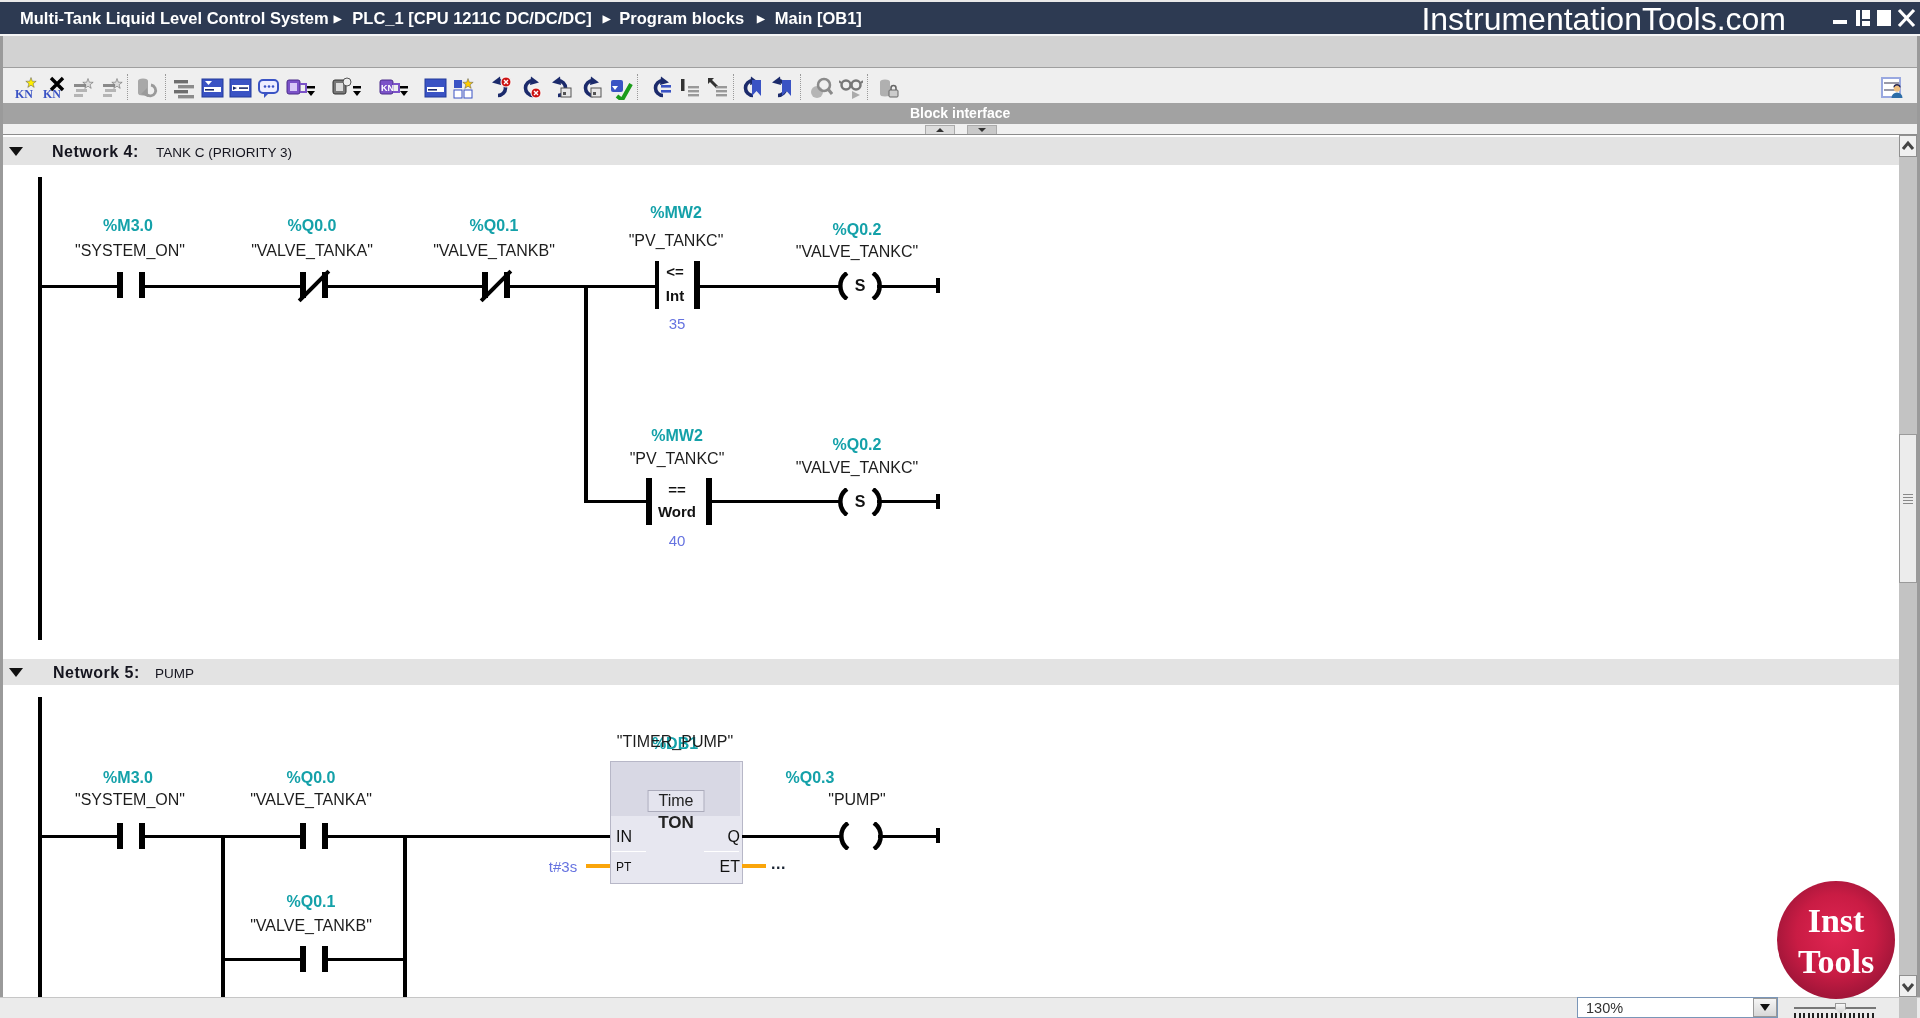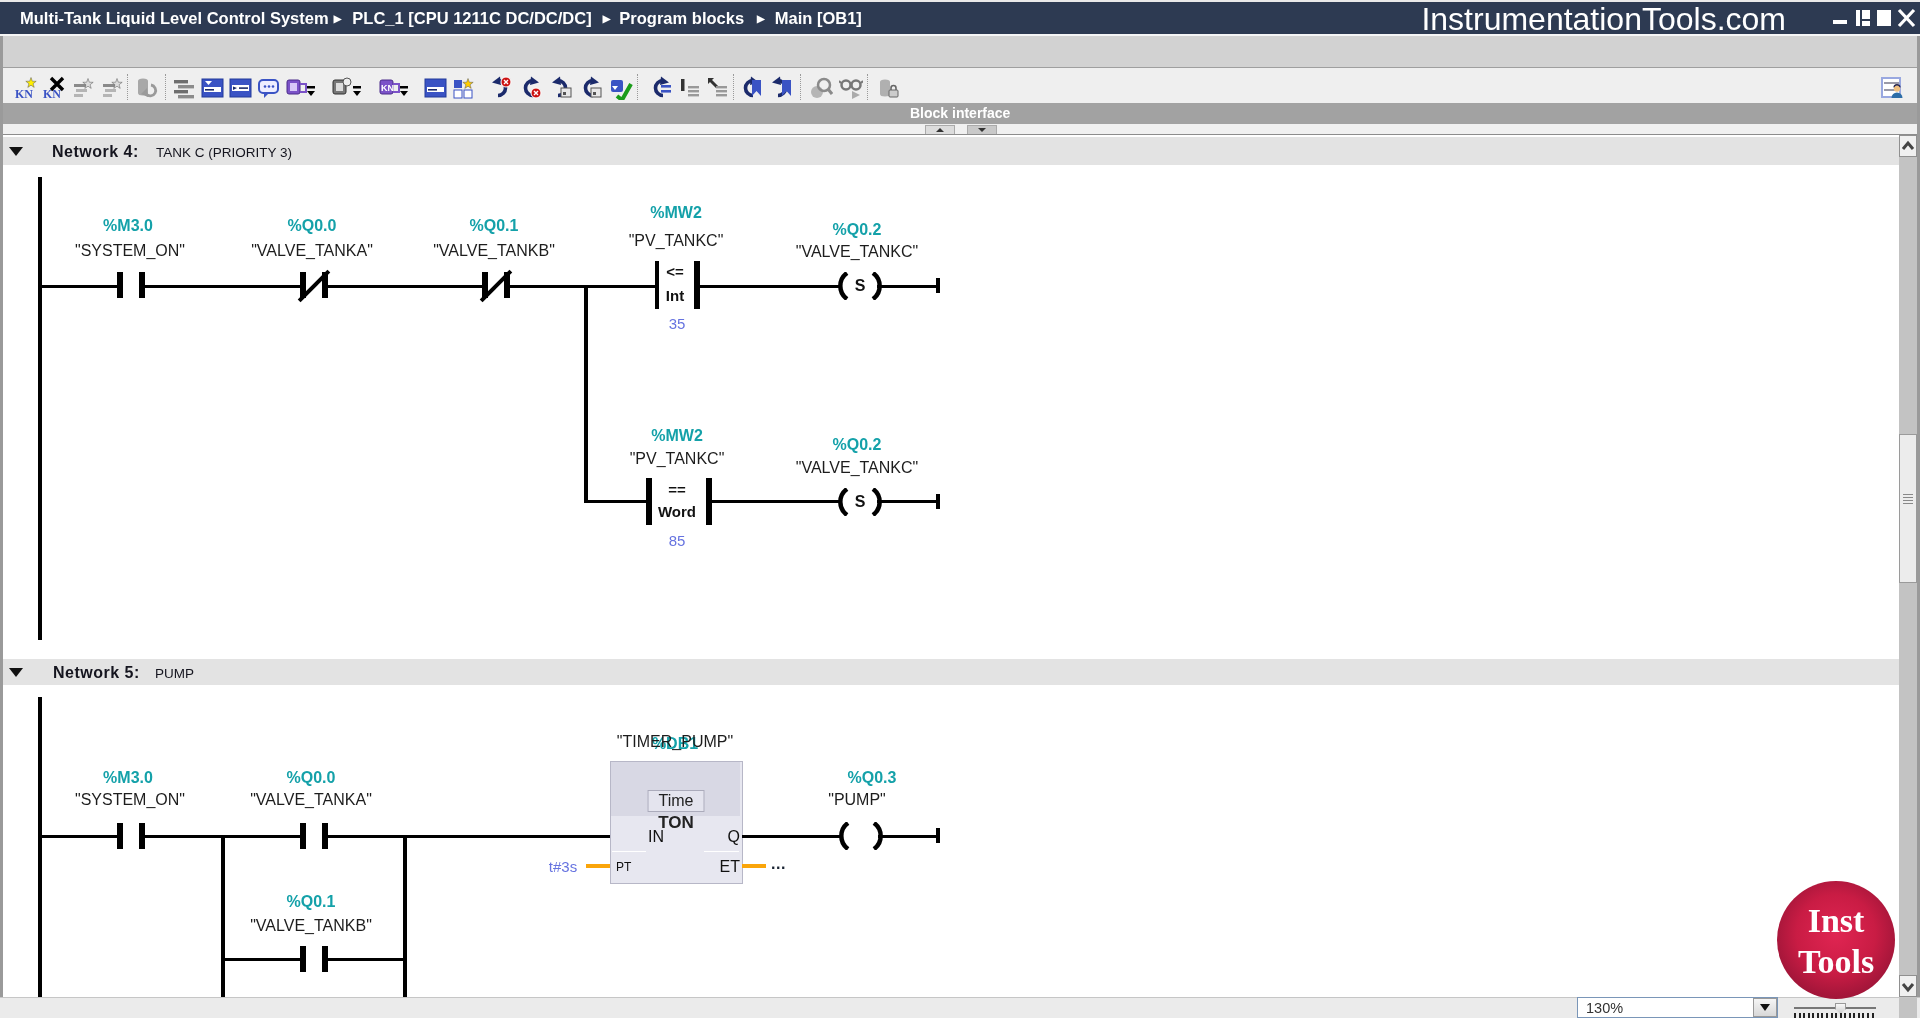--- a/index.html
+++ b/index.html
@@ -280,21 +280,21 @@
 <div class="addr" style="left:857px;top:230px;">%Q0.2</div>
 <div class="tag" style="left:857px;top:252px;">"VALVE_TANKC"</div>
 
 <div class="wire" style="left:586px;top:500px;width:60px;"></div>
 <div class="wire" style="left:711px;top:500px;width:130px;"></div>
 <div class="wire" style="left:877px;top:500px;width:60px;"></div>
 <div class="bar" style="left:646px;top:478px;height:47px;"></div>
 <div class="bar" style="left:706px;top:478px;height:47px;"></div>
 <div class="cmptx" style="left:677px;top:489px;">==</div>
 <div class="cmptx" style="left:677px;top:511px;">Word</div>
-<div class="val" style="left:677px;top:540px;">85</div>
+<div class="val" style="left:677px;top:540px;">40</div>
 <svg class="abs" style="left:838px;top:488px;" width="44" height="28">
       <path d="M9,1 A16 16 0 0 0 9,27" stroke="#000" stroke-width="4.5" fill="none"></path>
       <path d="M35,1 A16 16 0 0 1 35,27" stroke="#000" stroke-width="4.5" fill="none"></path>
     </svg>
 <div class="cmptx" style="left:860px;top:502px;font-size:16px;">S</div>
 <div class="tick" style="left:936px;top:494px;"></div>
 <div class="addr" style="left:677px;top:436px;">%MW2</div>
 <div class="tag" style="left:677px;top:459px;">"PV_TANKC"</div>
 <div class="addr" style="left:857px;top:445px;">%Q0.2</div>
 <div class="tag" style="left:857px;top:468px;">"VALVE_TANKC"</div>
@@ -318,21 +318,21 @@
 <div class="vwire" style="left:403px;top:835px;height:162px;"></div>
 <div class="wire" style="left:223px;top:958px;width:77px;"></div>
 <div class="wire" style="left:327px;top:958px;width:78px;"></div>
 <div class="bar" style="left:300px;top:946px;"></div>
 <div class="bar" style="left:322px;top:946px;"></div>
 
 <div class="abs" style="left:610px;top:761px;width:131px;height:121px;background:#e7e7f0;border:1px solid #b7b7c7;"></div>
 <div class="abs" style="left:611px;top:762px;width:129px;height:54px;background:#d8d8e4;"></div>
 <div class="abs" style="left:676px;top:775px;transform:translate(-50%,-50%);font-size:17px;font-weight:bold;color:#222;margin-top:48px;">TON</div>
 <div class="abs" style="left:676px;top:801px;transform:translate(-50%,-50%);font-size:16px;color:#222;background:#e4e4ee;border:1px solid #ababbb;padding:0 10px;line-height:20px;">Time</div>
-<div class="abs" style="left:616px;top:837px;transform:translateY(-50%);font-size:16px;color:#111;margin-left:32px;">IN</div>
+<div class="abs" style="left:616px;top:837px;transform:translateY(-50%);font-size:16px;color:#111;">IN</div>
 <div class="abs" style="left:740px;top:837px;transform:translate(-100%,-50%);font-size:16px;color:#111;">Q</div>
 <div class="abs" style="left:616px;top:867px;transform:translateY(-50%);font-size:12px;color:#111;">PT</div>
 <div class="abs" style="left:740px;top:867px;transform:translate(-100%,-50%);font-size:16px;color:#111;">ET</div>
 <div class="abs" style="left:612px;top:851px;width:34px;height:1px;background:#fff;"></div>
 <div class="abs" style="left:704px;top:851px;width:35px;height:1px;background:#fff;"></div>
 
 <div class="wire" style="left:742px;top:835px;width:100px;"></div>
 <div class="wire" style="left:878px;top:835px;width:58px;"></div>
 <div class="abs" style="left:586px;top:864px;width:24px;height:4px;background:#faa50a;"></div>
 <div class="abs" style="left:742px;top:864px;width:24px;height:4px;background:#faa50a;"></div>
@@ -345,21 +345,21 @@
 <div class="tick" style="left:936px;top:828px;"></div>
 
 <div class="addr" style="left:128px;top:778px;">%M3.0</div>
 <div class="tag" style="left:130px;top:800px;">"SYSTEM_ON"</div>
 <div class="addr" style="left:311px;top:778px;">%Q0.0</div>
 <div class="tag" style="left:311px;top:800px;">"VALVE_TANKA"</div>
 <div class="addr" style="left:311px;top:902px;">%Q0.1</div>
 <div class="tag" style="left:311px;top:926px;">"VALVE_TANKB"</div>
 <div class="addr" style="left:675px;top:716px;margin-top:28px;">%DB1</div>
 <div class="tag" style="left:675px;top:742px;">"TIMER_PUMP"</div>
-<div class="addr" style="left:872px;top:778px;">%Q0.3</div>
+<div class="addr" style="left:810px;top:778px;">%Q0.3</div>
 <div class="tag" style="left:857px;top:800px;">"PUMP"</div>
 </div>
 
 <div class="abs" style="left:1899px;top:135px;width:18px;height:862px;background:#c3c3c3;"></div>
 <div class="abs" style="left:1899px;top:135px;width:18px;height:22px;background:#f0f0f0;border:1px solid #909090;box-sizing:border-box;"></div>
 <svg class="abs" style="left:1901px;top:140px;" width="14" height="12">
     <path d="M2,9 L7,3 L12,9" stroke="#444" stroke-width="3" fill="none"></path>
   </svg>
 <div class="abs" style="left:1899px;top:434px;width:18px;height:149px;background:#ececec;border:1px solid #9a9a9a;box-sizing:border-box;"></div>
 <div class="abs" style="left:1903px;top:494px;width:10px;height:1px;background:#888;"></div>

